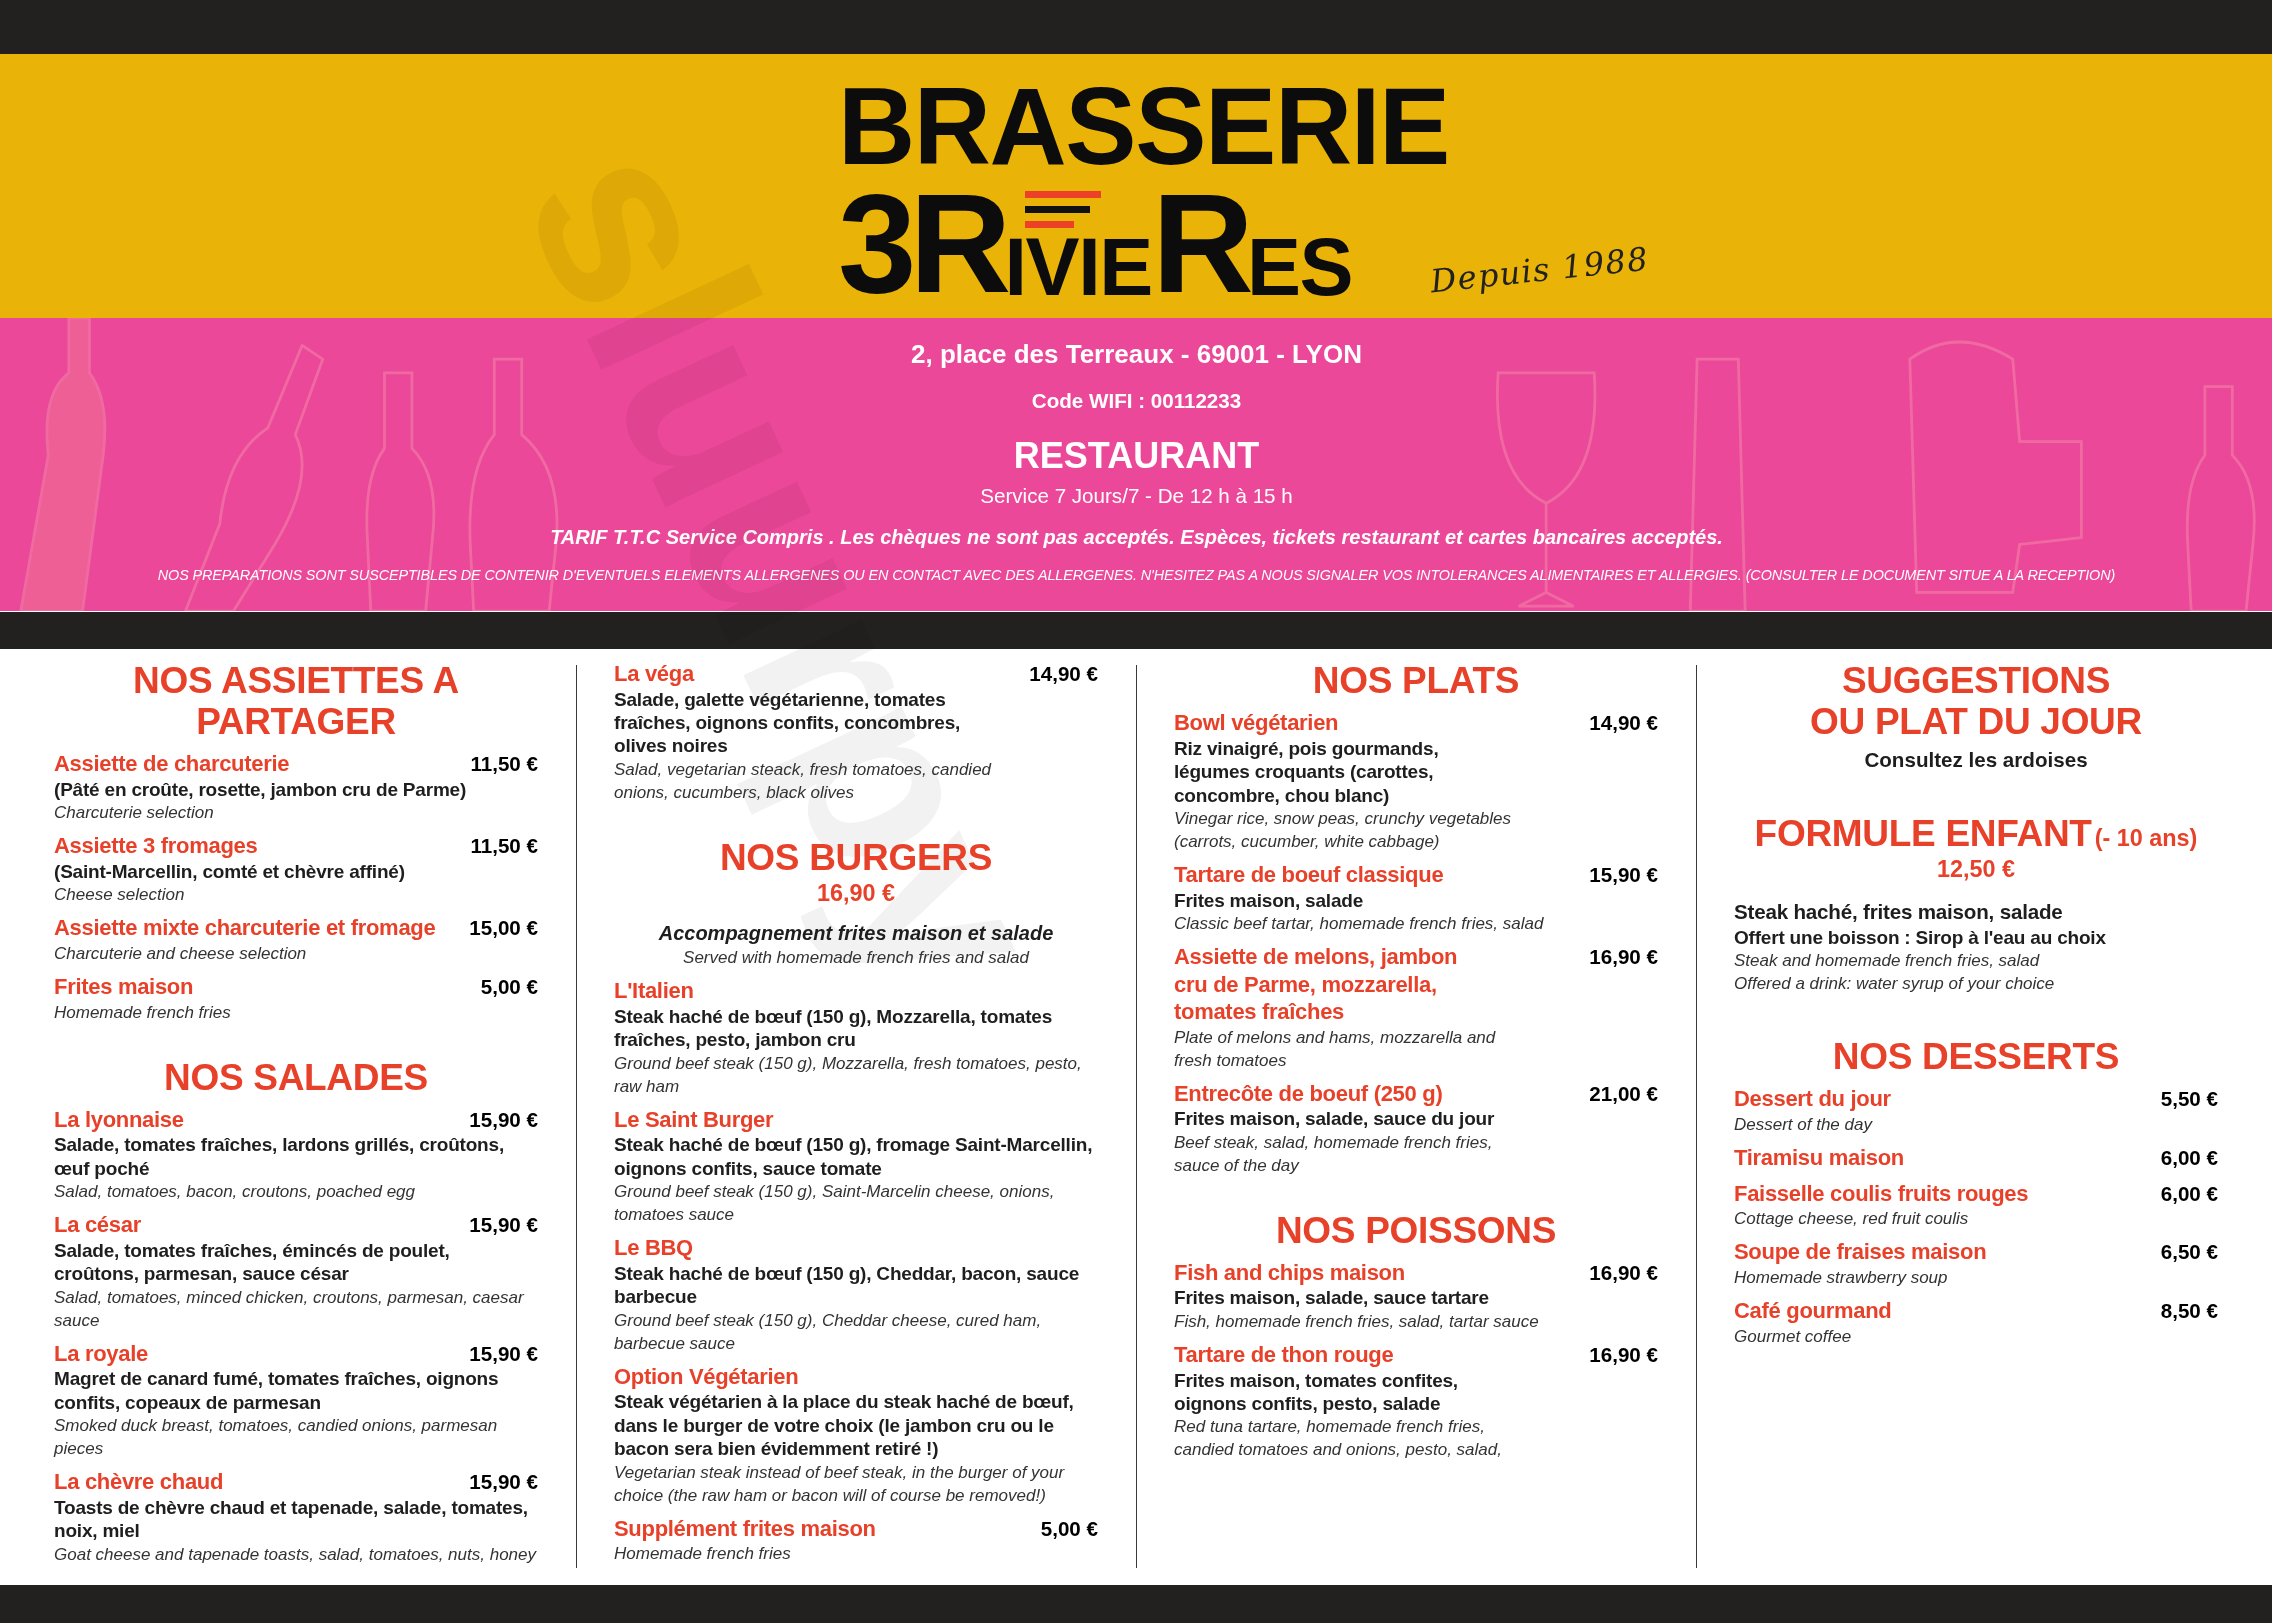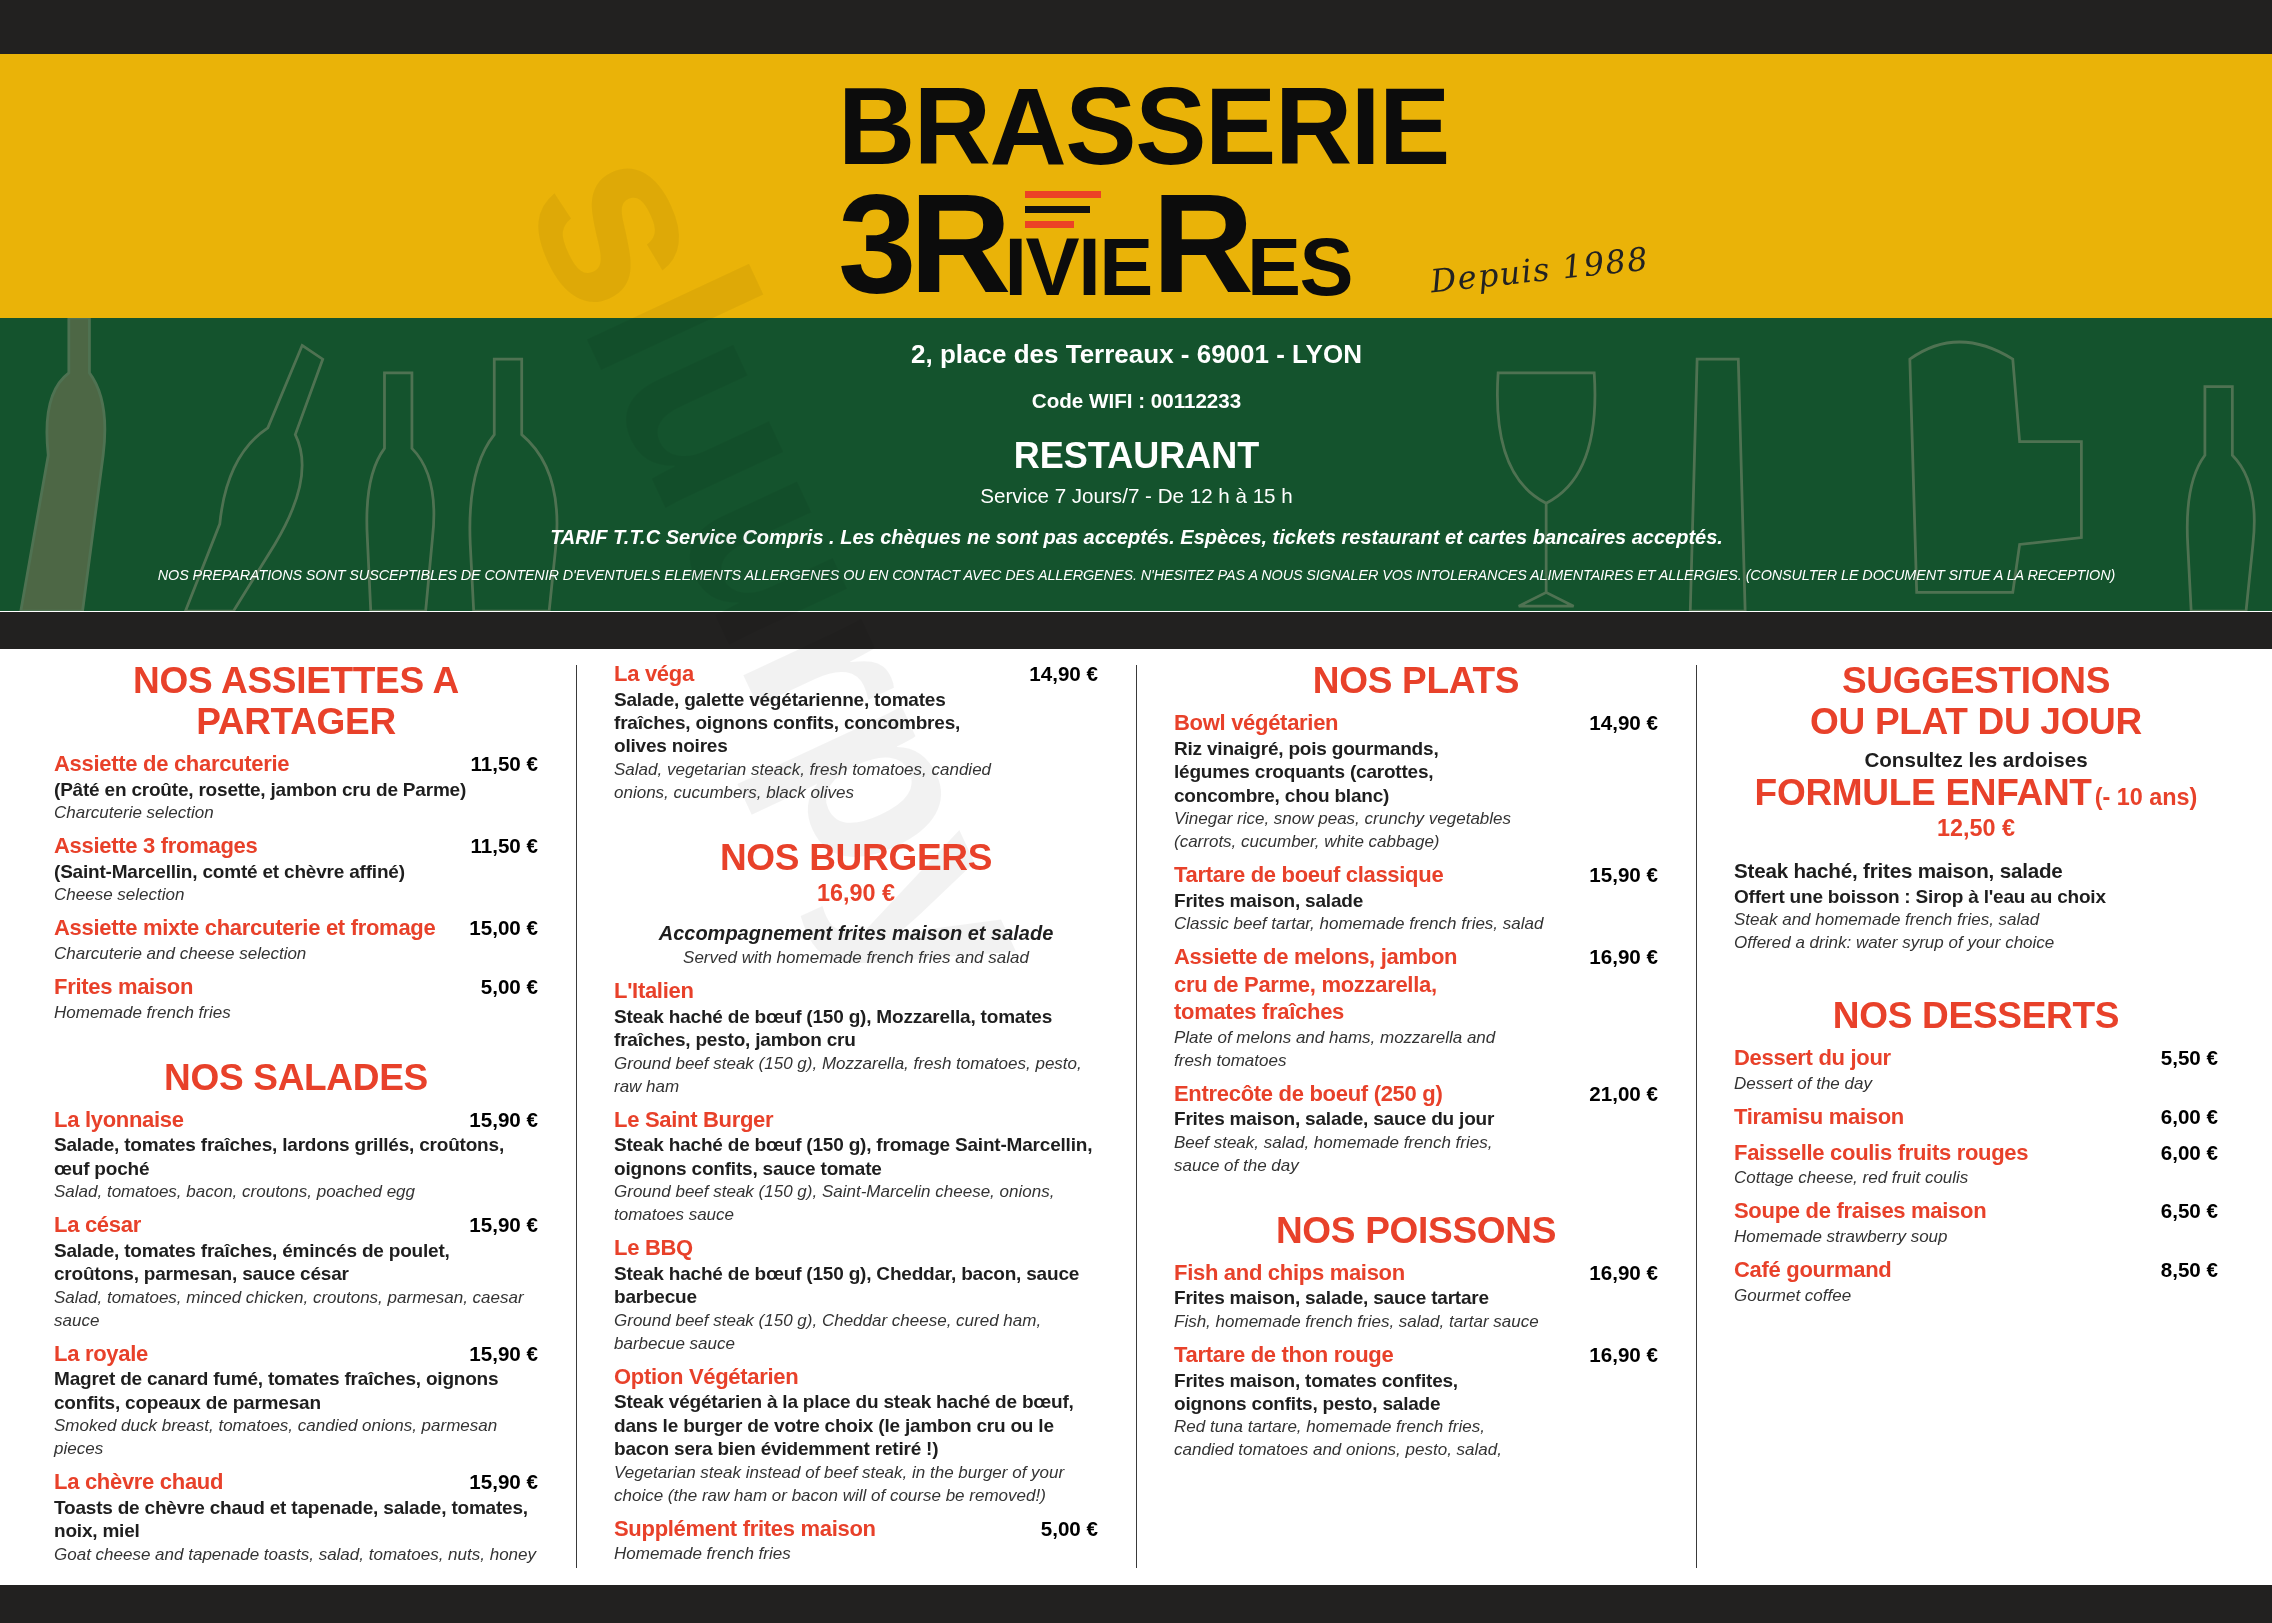--- a/index.html
+++ b/index.html
@@ -13,21 +13,21 @@
     font-size: 109px; line-height: 103px; letter-spacing: -1.4px; color: #0c0c0c; transform: scaleX(0.98); transform-origin: left; }
   .logo-line2 { position: absolute; left: 0; top: 103px; height: 124px; display: flex; align-items: flex-end;
     font-family: "Liberation Sans", sans-serif; font-weight: 700; color: #0c0c0c; }
   .logo-big { font-size: 141px; line-height: 117px; letter-spacing: -6.9px; }
   .logo-small { font-size: 81px; line-height: 69px; letter-spacing: -1.4px; }
   .logo-bars { position: absolute; left: 180px; top: 6.9px; width: 76px; height: 48px; }
   .logo-bars div { position: absolute; height: 6.2px; }
   .script { position: absolute; left: 592px; top: 176px; font-family: "DejaVu Serif", serif; font-style: italic;
     font-size: 32px; color: #222; transform: rotate(-6deg); letter-spacing: 1.4px; }
 
-  .red-band { position: absolute; left: 0; top: 318px; width: 2273px; height: 293px; background: #14532d; overflow: hidden; }
+  .red-band { position: absolute; left: 0; top: 318px; width: 2273px; height: 293px; background: #ec4899; overflow: hidden; }
   .deco { position: absolute; opacity: 0.25; }
   .band-text { position: absolute; left: 0; width: 100%; text-align: center; color: #ffffff; }
   .addr { top: 20.6px; font-size: 26px; font-weight: 700; }
   .wifi { top: 71px; font-size: 20.6px; font-weight: 700; }
   .resto { top: 117px; font-size: 36px; font-weight: 700; }
   .service { top: 166px; font-size: 20.6px; }
   .tarif { top: 208px; font-size: 20px; font-weight: 700; font-style: italic; }
   .allergens { top: 249px; font-size: 14.4px; font-style: italic; letter-spacing: -0.1px; }
 
   .mid-bar { position: absolute; left: 0; top: 612px; width: 2273px; height: 37px; background: #222120; }
@@ -283,21 +283,21 @@
       </div>
     <div class="item-fr" style="padding-right:137px">Frites maison, tomates confites, oignons confits, pesto, salade</div>
     <div class="item-en" style="padding-right:124px">Red tuna tartare, homemade french fries, candied tomatoes and onions, pesto, salad,</div>
   </div>
 </div>
 
 <div class="col c4">
   <div class="sec-title" style="padding:0 76px">SUGGESTIONS OU PLAT DU JOUR</div>
   <div class="center" style="font-weight:700;font-size:20.6px;margin-top:5.5px">Consultez les ardoises</div>
 
-  <div class="center" style="">
+  <div class="center" style="margin-top:41px">
     <span class="sec-title">FORMULE ENFANT</span>
     <span style="color:#e8412a;font-weight:700;font-size:23.4px">(- 10 ans)</span>
   </div>
   <div class="sec-price">12,50 €</div>
   <div class="item-fr" style="margin-top:15px;font-size:20.6px;line-height:27.5px">Steak haché, frites maison, salade</div>
   <div class="item-fr" style="font-size:19px">Offert une boisson : Sirop à l'eau au choix</div>
   <div class="item-en">Steak and homemade french fries, salad</div>
   <div class="item-en">Offered a drink: water syrup of your choice</div>
 
   <div class="sec-title sec-gap" style="margin-top:41px">NOS DESSERTS</div>

